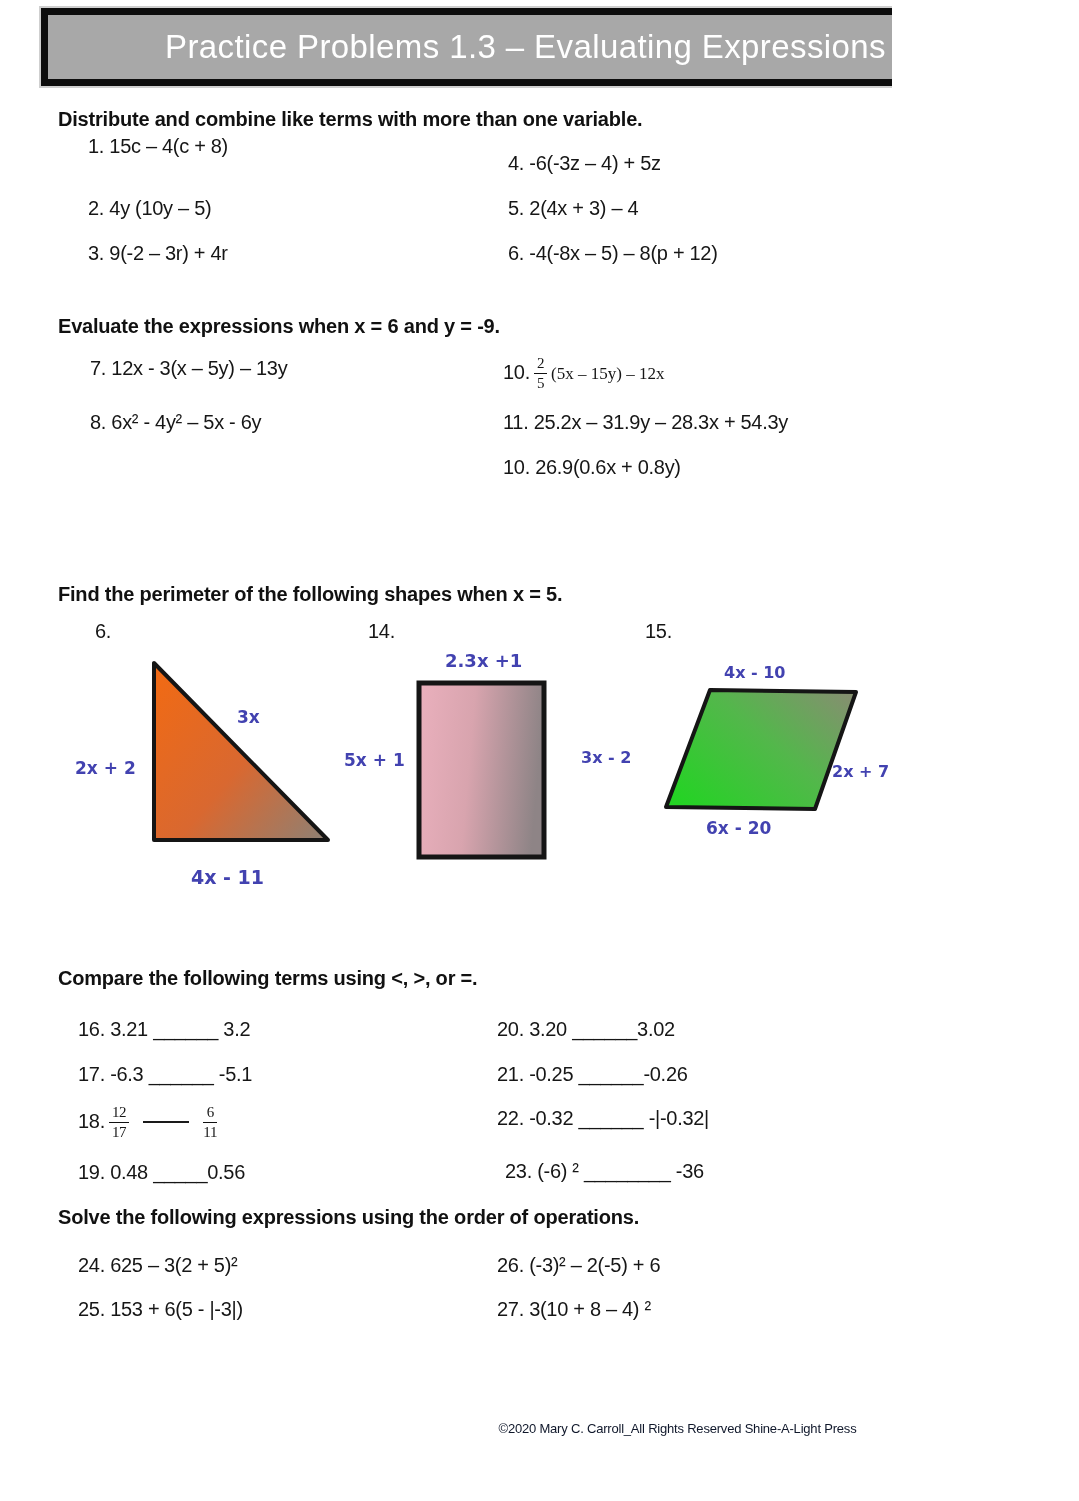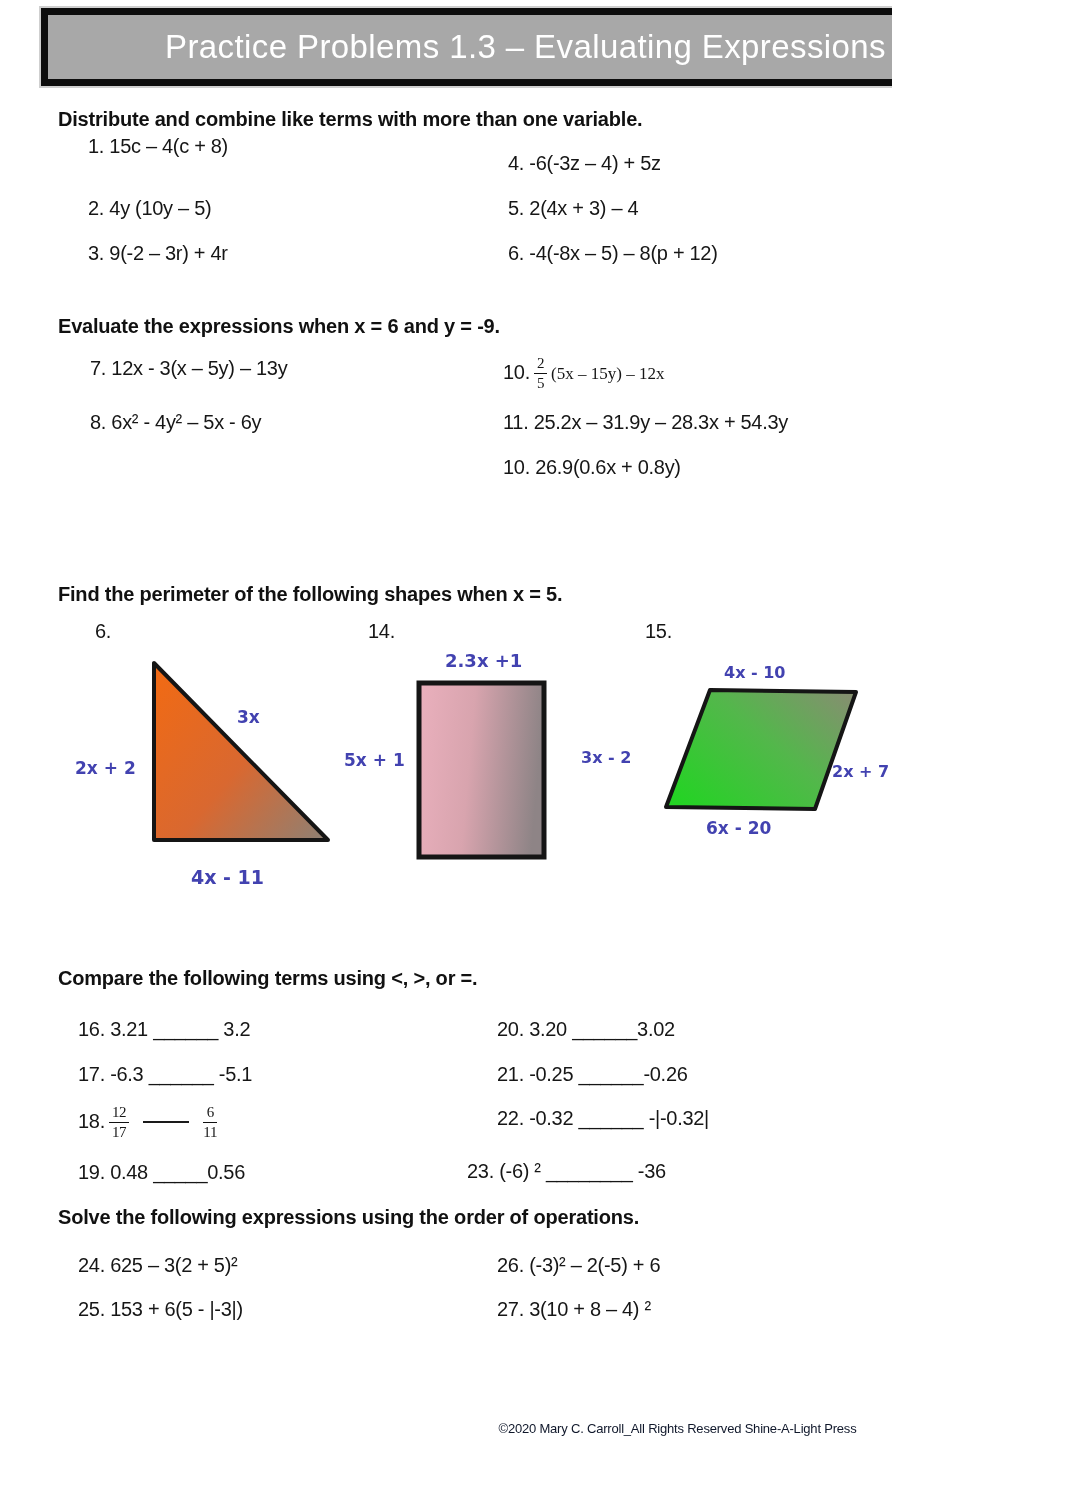--- a/index.html
+++ b/index.html
@@ -103,21 +103,21 @@
   <div class="sec-heading" style="left:58px; top:967px">Compare the following terms using &lt;, &gt;, or =.</div>
   <div class="prob" style="left:78px; top:1018px">16. 3.21 ______ 3.2</div>
   <div class="prob" style="left:78px; top:1063px">17. -6.3 ______ -5.1</div>
   <div class="prob" style="left:78px; top:1104px">
     <span>18.</span><span class="frac"><span class="fnum">12</span><span class="fden">17</span></span><span class="blank-mid"></span><span class="frac"><span class="fnum">6</span><span class="fden">11</span></span>
   </div>
   <div class="prob" style="left:78px; top:1161px">19. 0.48 _____0.56</div>
   <div class="prob" style="left:497px; top:1018px">20. 3.20 ______3.02</div>
   <div class="prob" style="left:497px; top:1063px">21. -0.25 ______-0.26</div>
   <div class="prob" style="left:497px; top:1107px">22. -0.32 ______ -|-0.32|</div>
-  <div class="prob" style="left:467px; top:1160px">23. (-6) ² ________ -36</div>
+  <div class="prob" style="left:505px; top:1160px">23. (-6) ² ________ -36</div>
 
   <div class="sec-heading" style="left:58px; top:1206px">Solve the following expressions using the order of operations.</div>
   <div class="prob" style="left:78px; top:1254px">24. 625 – 3(2 + 5)²</div>
   <div class="prob" style="left:78px; top:1298px">25. 153 + 6(5 - |-3|)</div>
   <div class="prob" style="left:497px; top:1254px">26. (-3)² – 2(-5) + 6</div>
   <div class="prob" style="left:497px; top:1298px">27. 3(10 + 8 – 4) ²</div>
 
   <div class="footer">©2020 Mary C. Carroll_All Rights Reserved Shine-A-Light Press</div>
 
 </div>

